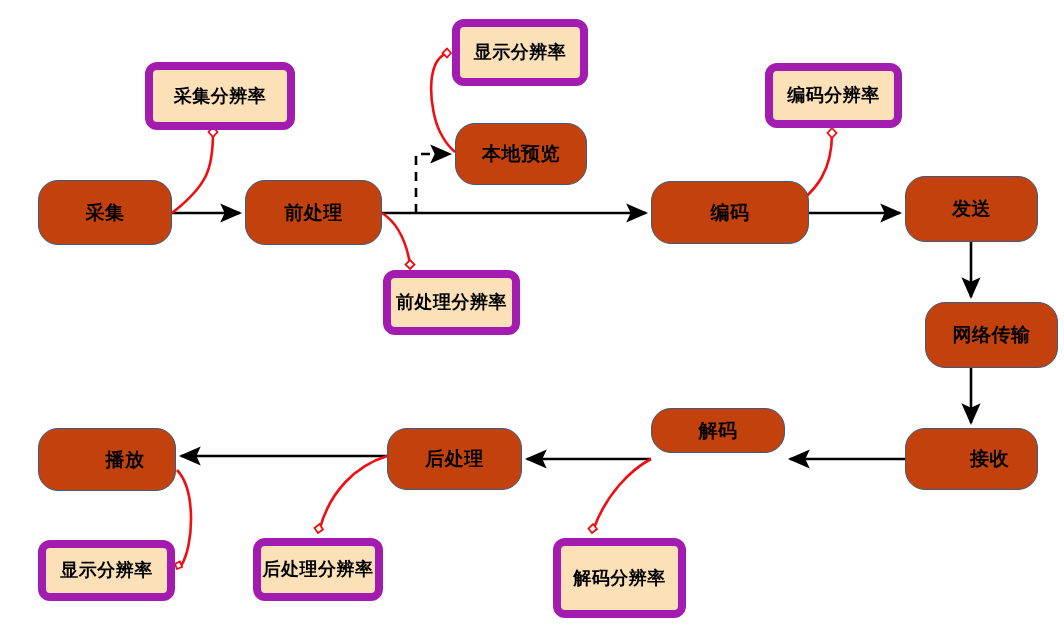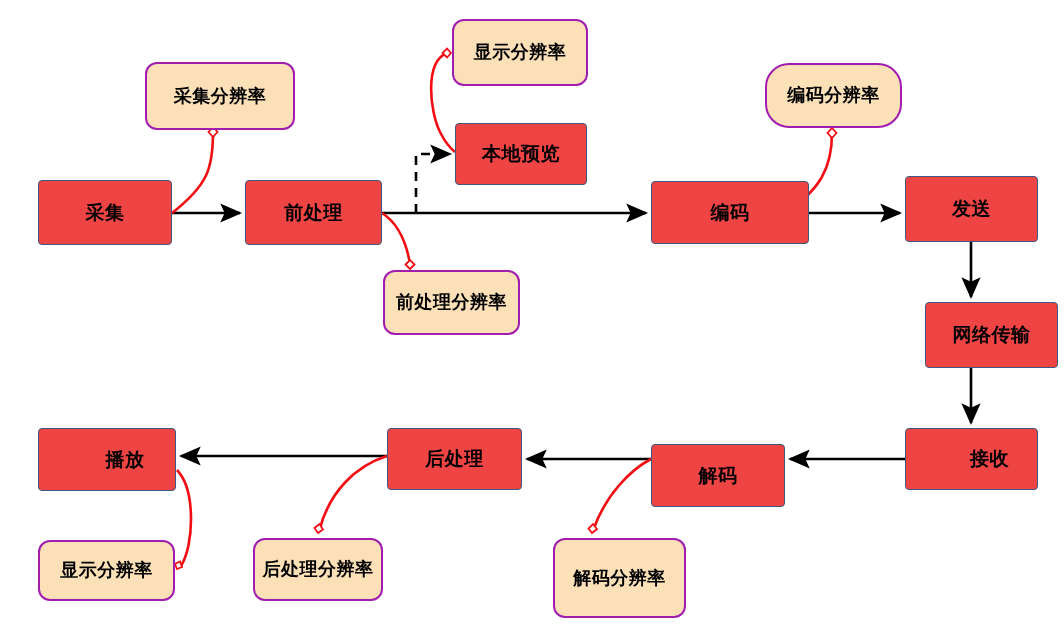--- a/index.html
+++ b/index.html
@@ -22,28 +22,28 @@
     align-items:center;
     justify-content:center;
     text-align:center;
     font-weight:bold;
     line-height:1.15;
     letter-spacing:0.5px;
     color:#000000;
     user-select:none;
   }
   .node.process{
-    background:#ef4444;
+    background:#c2410c;
     border:1.6px solid #3C5A80;
-    border-radius:4px;
+    border-radius:20px;
     font-size:19px;
   }
   .node.attr{
     background:#FBE0B8;
-    border:2px solid #a21caf;
+    border:8px solid #a21caf;
     border-radius:12px;
     font-size:18px;
   }
   svg.edges{
     position:absolute;
     left:0;top:0;
     width:1064px;height:637px;
     pointer-events:none;
   }
   .solid-edge{
@@ -127,33 +127,33 @@
   <div class="node process" style="left:455px;top:123px;width:132px;height:62px;">本地预览</div>
 
   <div class="node process" style="left:651px;top:181px;width:158px;height:63px;">编码</div>
 
   <div class="node process" style="left:905px;top:176px;width:133px;height:66px;">发送</div>
 
   <div class="node process" style="left:905px;top:302px;width:133px;height:66px;margin-left:20px;">网络传输</div>
 
   <div class="node process" style="left:905px;top:428px;width:133px;height:62px;padding-left:36px;">接收</div>
 
-  <div class="node process" style="left:651px;top:444px;width:134px;height:63px;">解码</div>
+  <div class="node process" style="left:651px;top:408px;width:134px;height:45px;">解码</div>
 
   <div class="node process" style="left:387px;top:428px;width:135px;height:62px;">后处理</div>
 
   <div class="node process" style="left:38px;top:428px;width:138px;height:63px;padding-left:36px;">播放</div>
 
   <div class="node attr" style="left:145px;top:62px;width:150px;height:68px;">采集分辨率</div>
 
   <div class="node attr" style="left:452px;top:19px;width:136px;height:67px;">显示分辨率</div>
 
   <div class="node attr" style="left:383px;top:270px;width:137px;height:65px;">前处理分辨率</div>
 
-  <div class="node attr" style="left:765px;top:63px;width:137px;height:65px;border-radius:24px;">编码分辨率</div>
+  <div class="node attr" style="left:765px;top:63px;width:137px;height:65px;">编码分辨率</div>
 
   <div class="node attr" style="left:553px;top:538px;width:133px;height:80px;">解码分辨率</div>
 
   <div class="node attr" style="left:253px;top:538px;width:130px;height:63px;">后处理分辨率</div>
 
   <div class="node attr" style="left:38px;top:540px;width:137px;height:61px;">显示分辨率</div>
 
 </div>
 
 </body></html>

